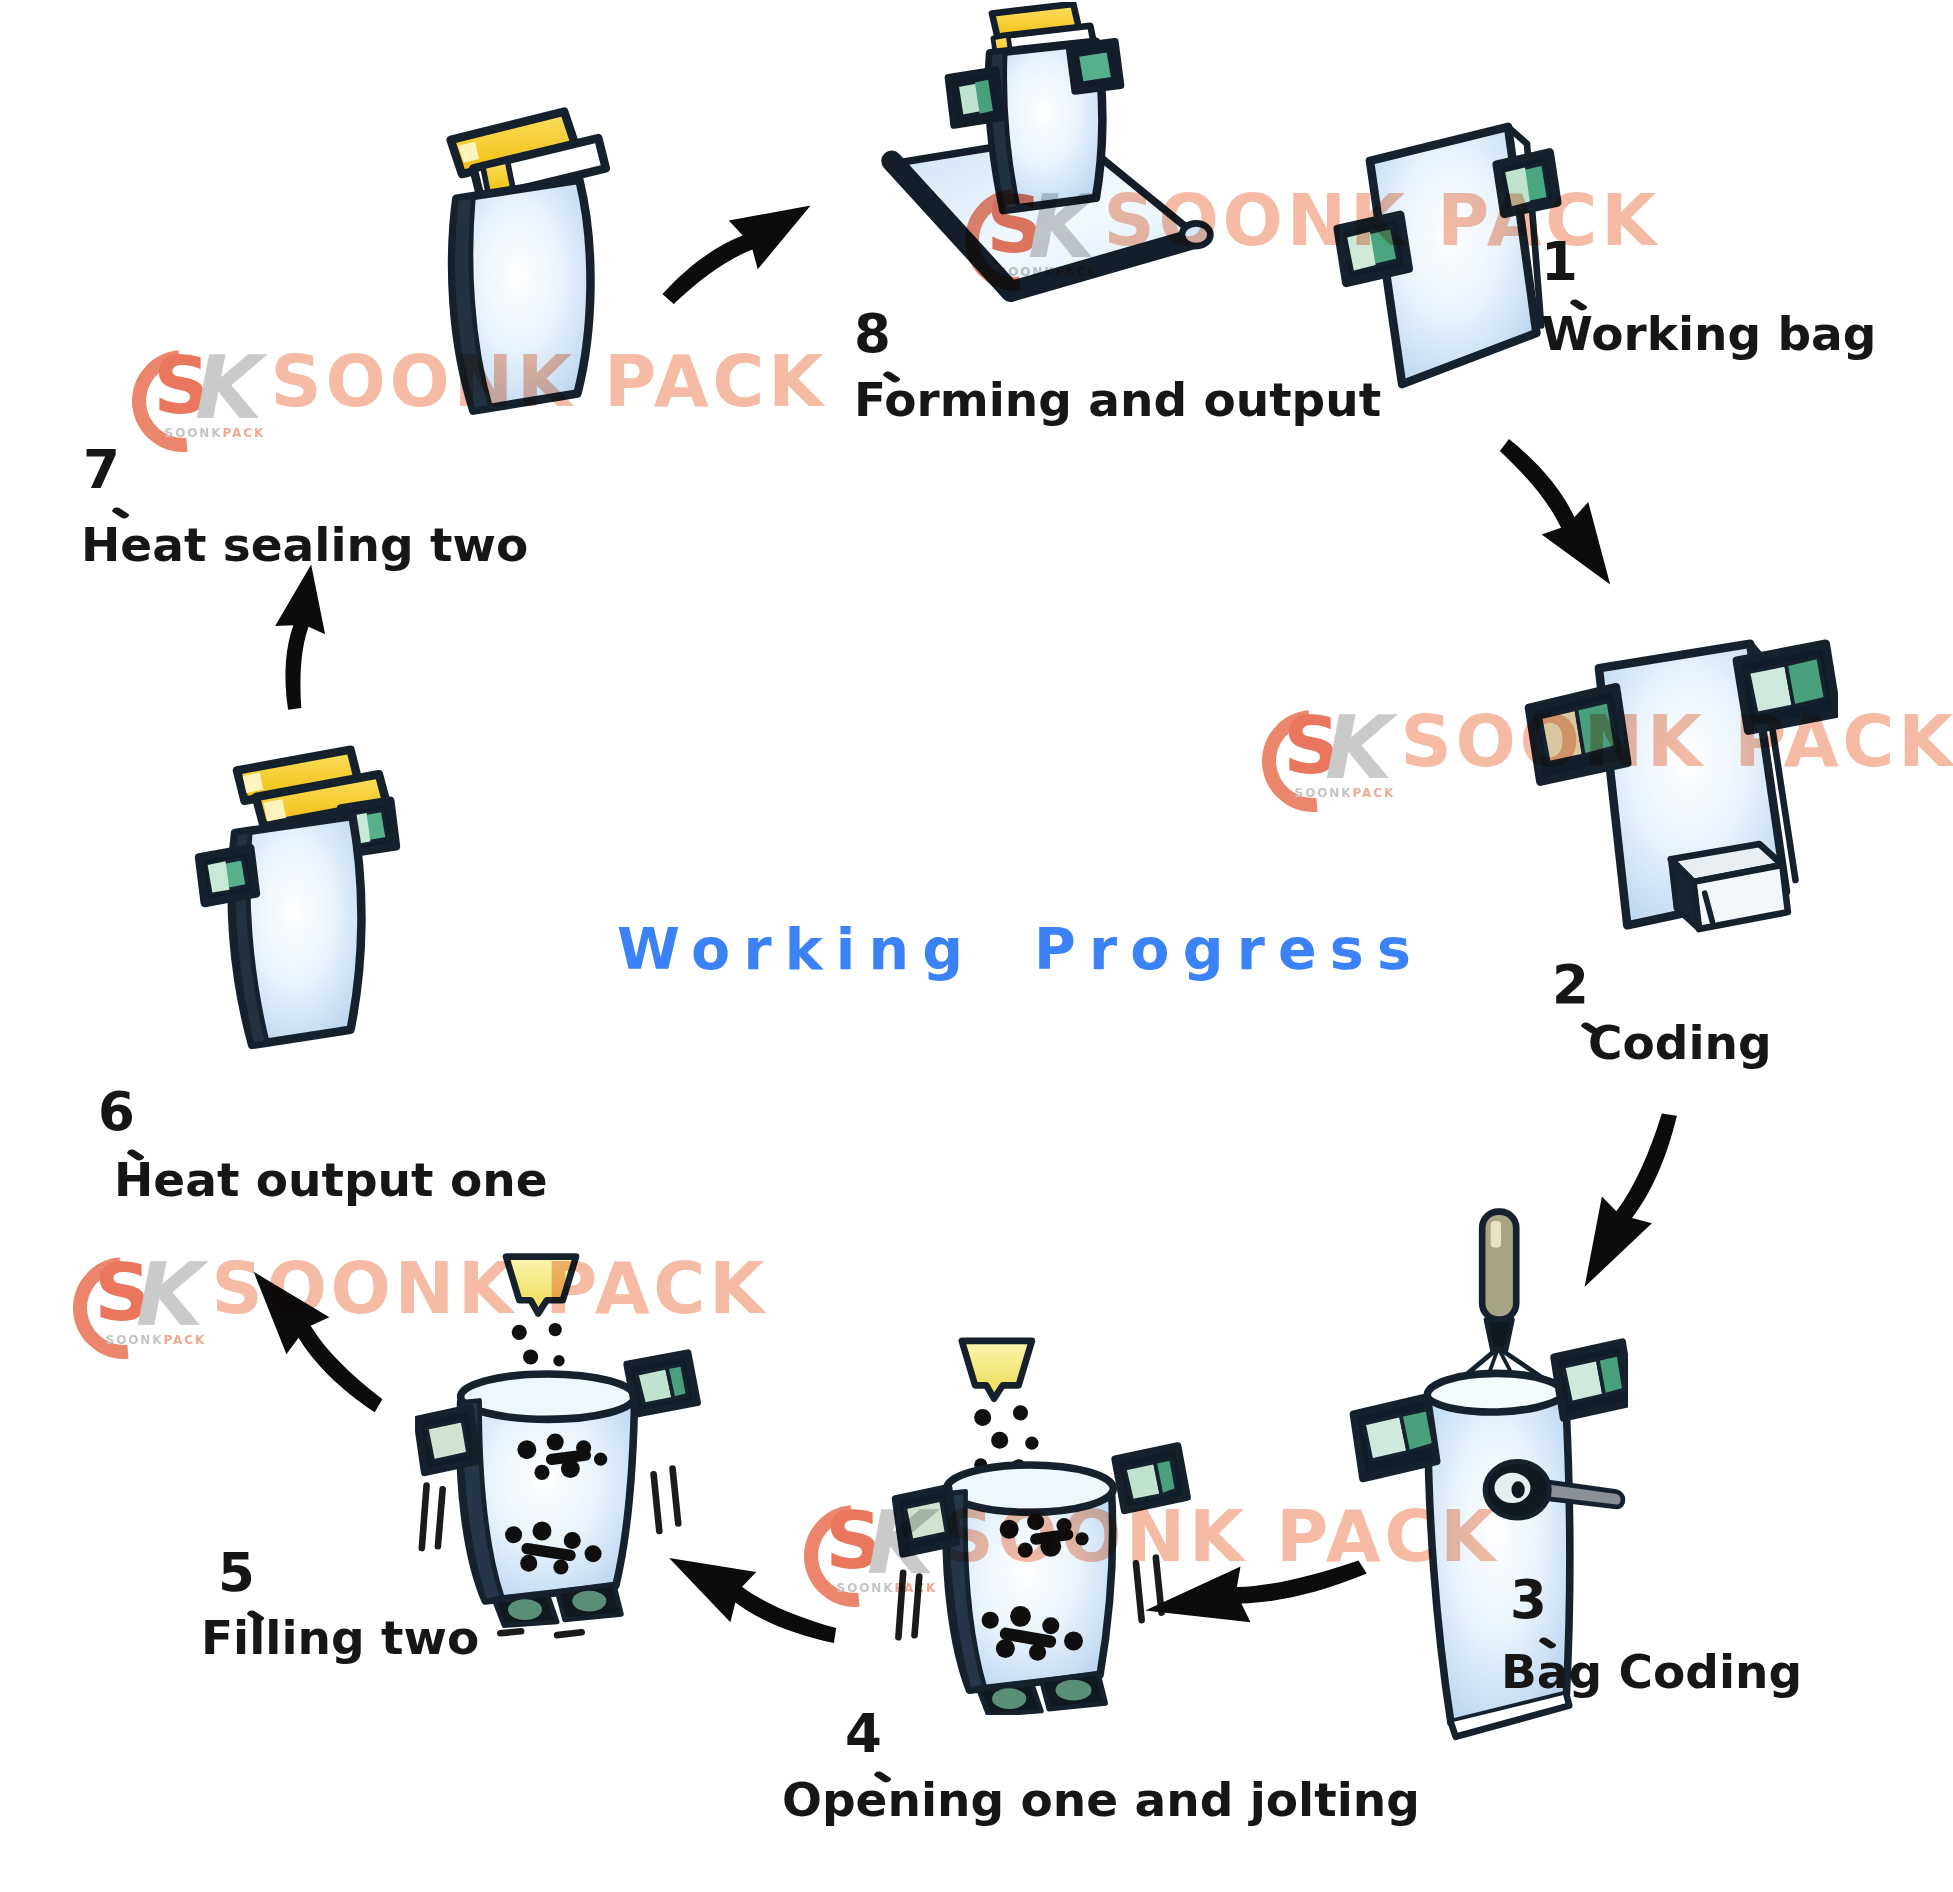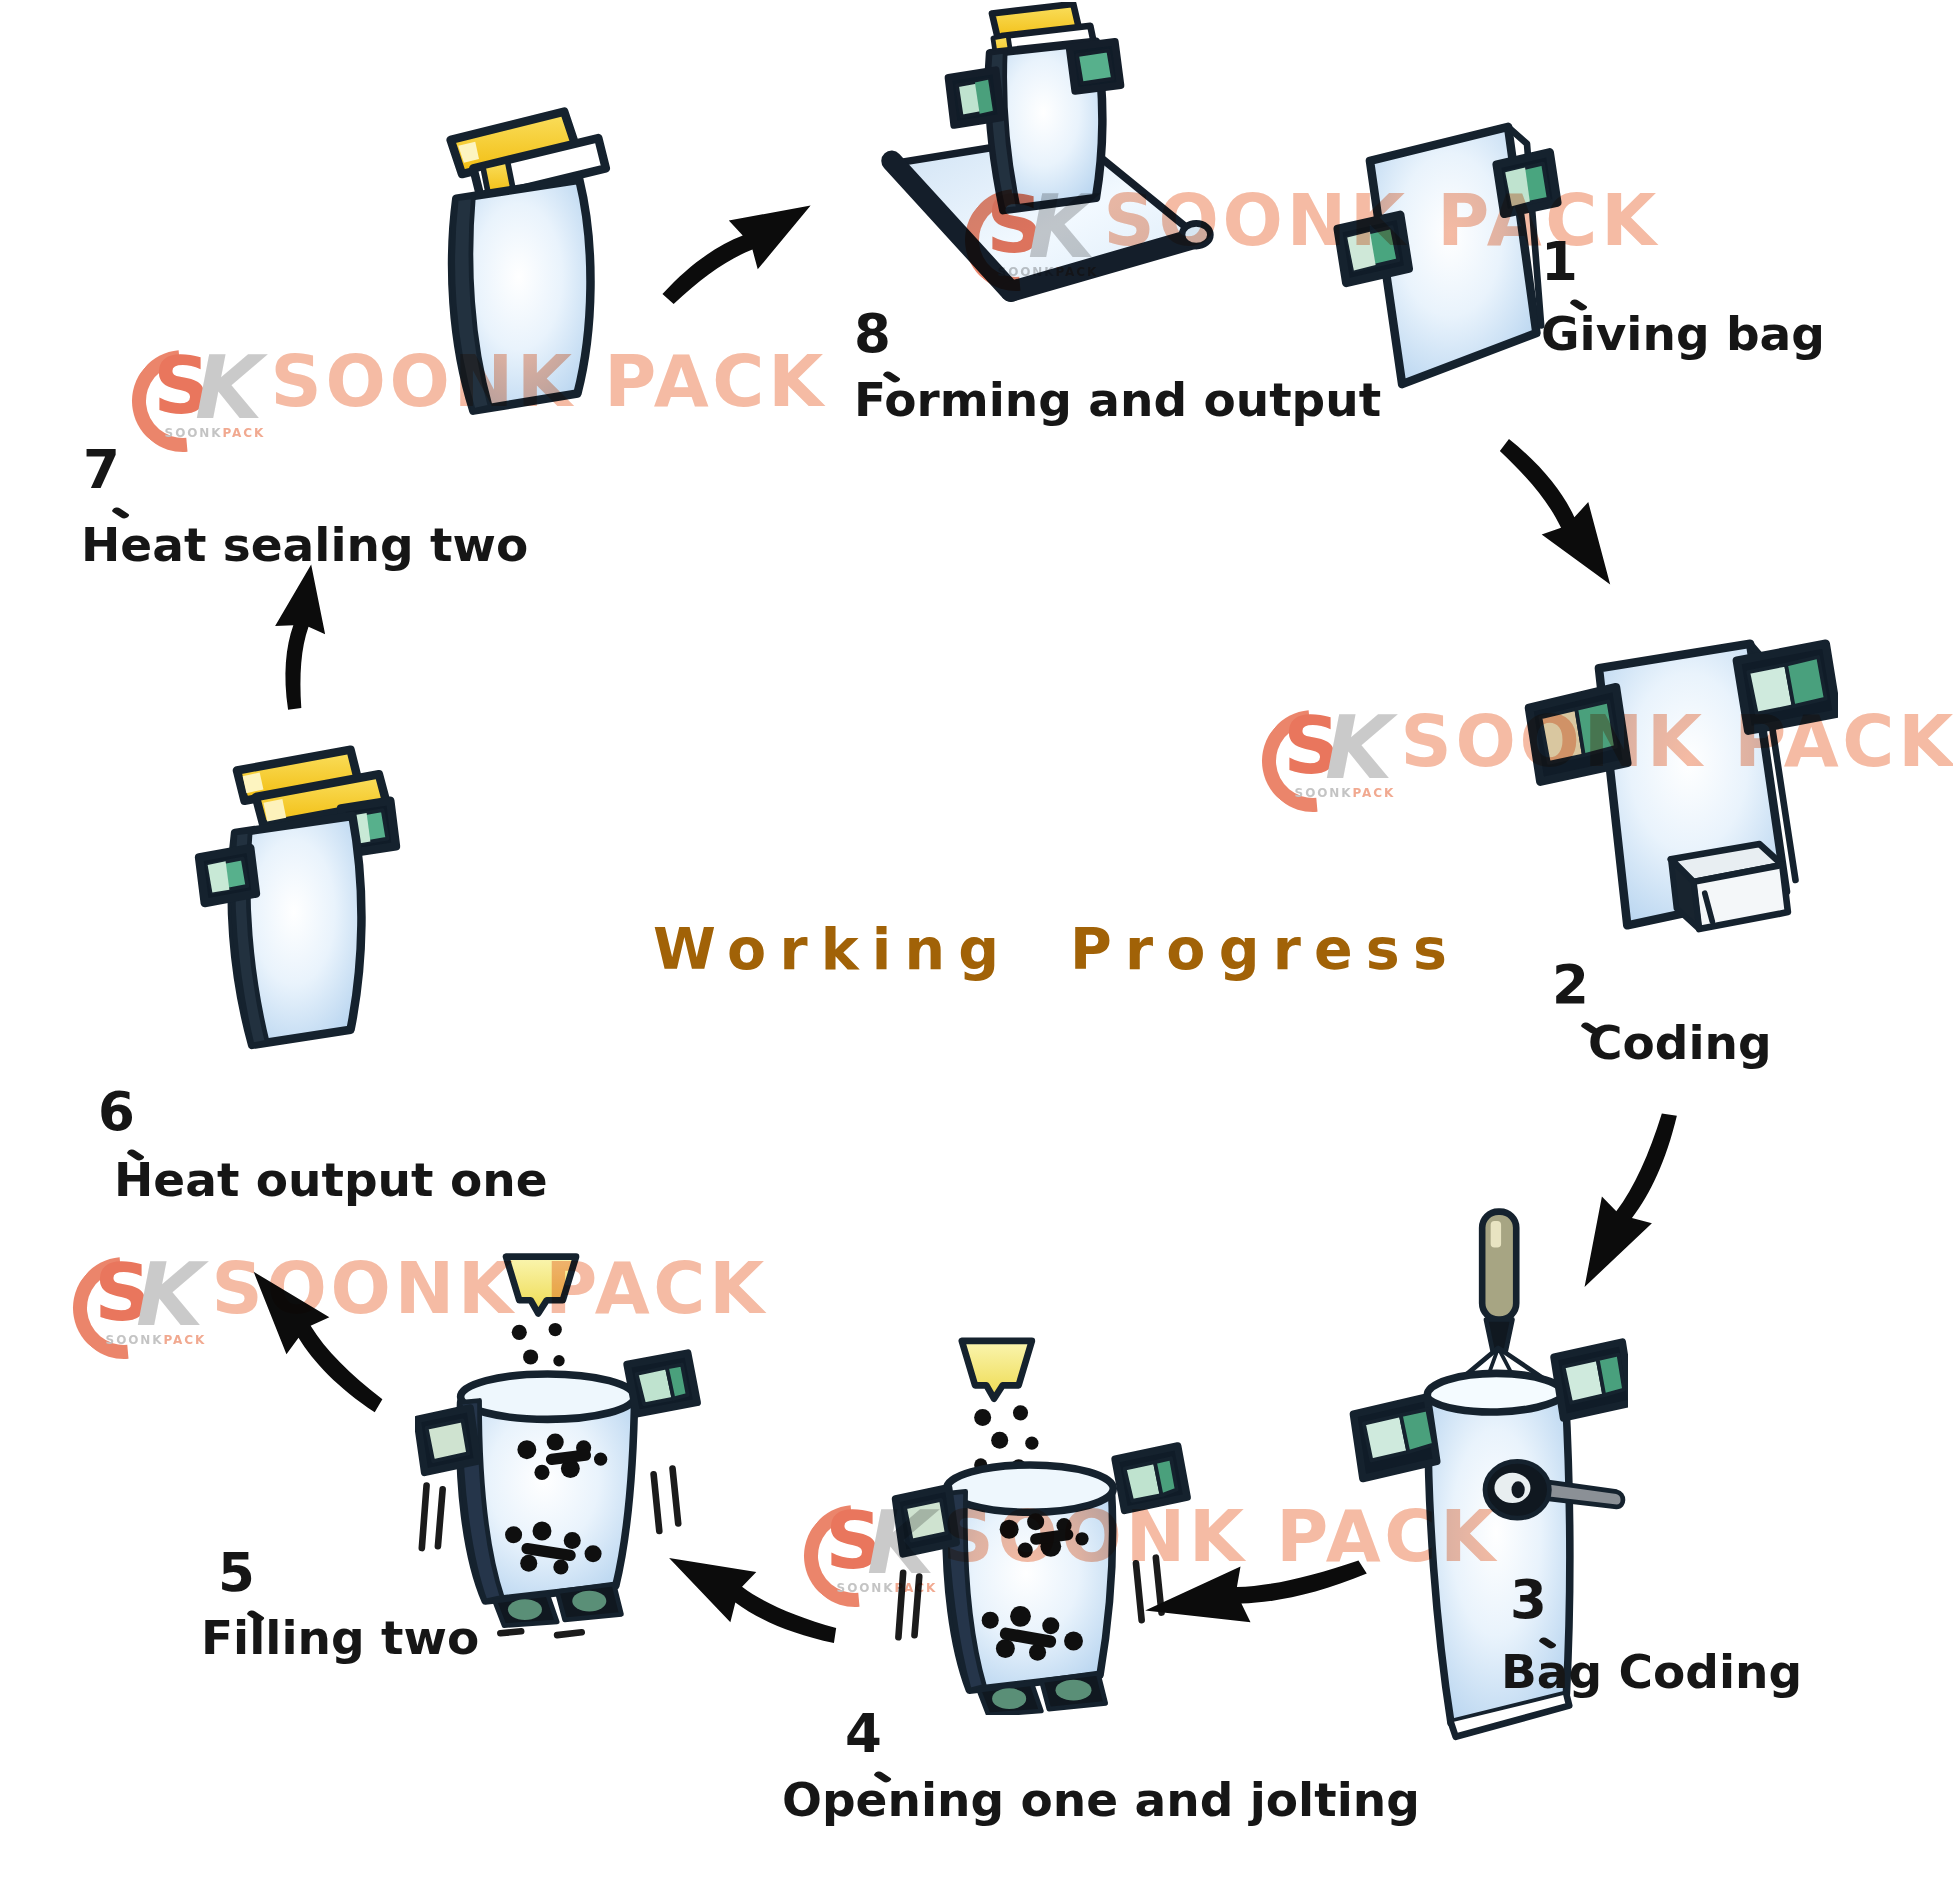--- a/index.html
+++ b/index.html
@@ -4,22 +4,22 @@
 <style>
   html,body{margin:0;padding:0;background:#ffffff;}
   body{width:1953px;height:1893px;position:relative;overflow:hidden;
        font-family:"DejaVu Sans","Liberation Sans",sans-serif;}
   .abs{position:absolute;}
   
   .num{position:absolute;font-size:53px;font-weight:700;color:#161616;line-height:1;}
   .num::after{content:"";display:inline-block;width:17px;height:6.6px;background:#161616;
               border-radius:7.6px 1.9px 7.6px 1.9px;transform:rotate(34deg) translate(9.5px,28px);}
   .name{position:absolute;font-size:47px;font-weight:700;color:#161616;line-height:1.05;white-space:nowrap;}
-  .title{position:absolute;left:653px;top:916px;width:833px;font-size:57px;font-weight:700;
-         color:#a16207;letter-spacing:13.2px;word-spacing:24.6px;white-space:nowrap;}
+  .title{position:absolute;left:617px;top:916px;width:833px;font-size:57px;font-weight:700;
+         color:#3b82f6;letter-spacing:13.2px;word-spacing:24.6px;white-space:nowrap;}
   
   .wm{position:absolute;display:flex;align-items:flex-start;mix-blend-mode:multiply;opacity:.92;white-space:nowrap;}
   .wm-logo{position:relative;width:121px;height:95px;flex:0 0 auto;}
   .wm-arc{position:absolute;left:-7.6px;top:1.9px;width:74px;height:74px;border:14px solid #ea7a5e;
           border-radius:50%;border-right-color:transparent;border-top-color:transparent;
           transform:rotate(40deg);}
   .wm-s{position:absolute;left:13.2px;top:-7.6px;font-size:79px;font-weight:700;color:#e76a4e;}
   .wm-k{position:absolute;left:55px;top:-11.4px;font-size:87px;font-weight:700;color:#c6c6c6;font-style:italic;}
   .wm-sub{position:absolute;left:24.6px;top:78px;font-size:12px;font-weight:700;letter-spacing:1.9px;}
   .wm-sub .g{color:#bfbfbf;}
@@ -331,21 +331,21 @@
     <b class="wm-s">S</b>
     <b class="wm-k">K</b>
     <span class="wm-sub"><span class="g">SOONK</span><span class="p">PACK</span></span>
   </span>
   <span class="wm-text">SOONK PACK</span>
 </div>
 
 <div class="title">Working Progress</div>
 
 <span class="num" style="left:1541px;top:235px">1</span>
-<span class="name" style="left:1541px;top:309px">Giving bag</span>
+<span class="name" style="left:1541px;top:309px">Working bag</span>
 
 <span class="num" style="left:1552px;top:958px">2</span>
 <span class="name" style="left:1588px;top:1018px">Coding</span>
 
 <span class="num" style="left:1510px;top:1573px">3</span>
 <span class="name" style="left:1501px;top:1647px">Bag Coding</span>
 
 <span class="num" style="left:845px;top:1707px">4</span>
 <span class="name" style="left:782px;top:1775px">Opening one and jolting</span>
 

